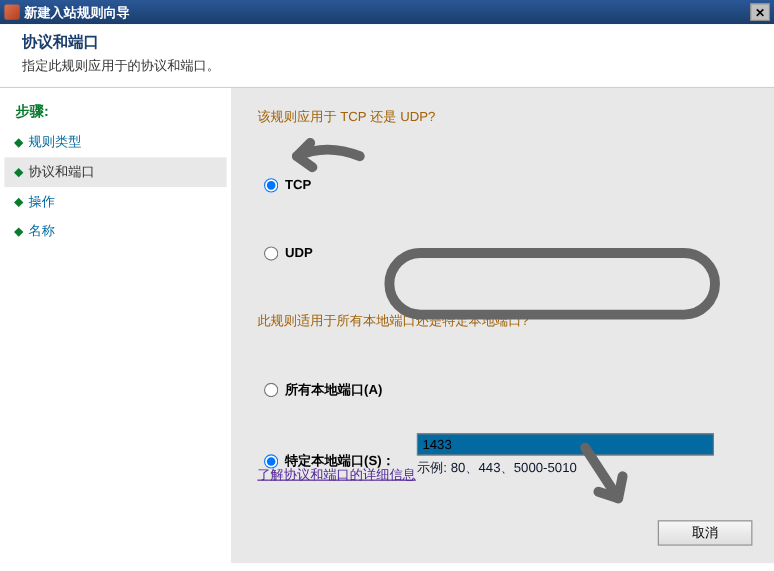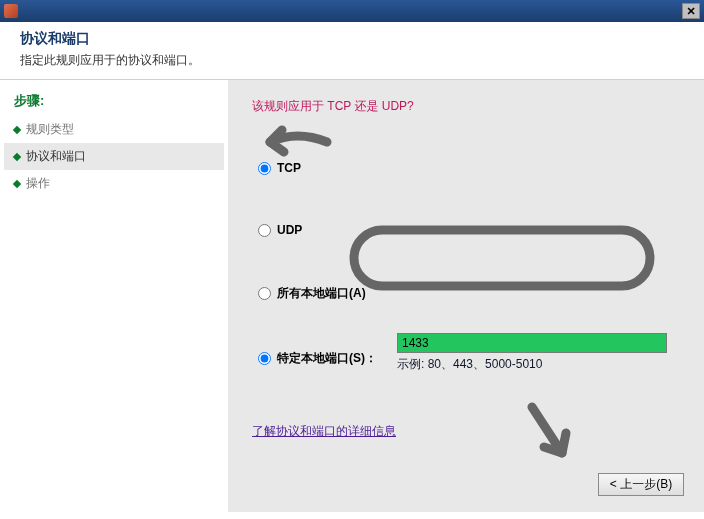--- a/index.html
+++ b/index.html
@@ -41,51 +41,51 @@
     padding: 8px 20px 10px 20px;
     border-bottom: 1px solid #d0d0d0;
   }
   .header h1 { font-size: 14px; font-weight: bold; color: #1a3d6b; }
   .header p { font-size: 12px; color: #333; margin-top: 4px; font-family: Liberation Mono, monospace; }
   .body {
     display: flex;
     height: 432px;
   }
   .sidebar {
-    width: 228px;
+    width: 210px;
     background: #fff;
     padding: 10px 4px;
   }
   .steps-title {
     color: #0a7a2f;
     font-weight: bold;
     font-size: 13px;
     padding: 2px 10px 6px 10px;
   }
   .step {
     display: flex; align-items: center;
     padding: 5px 10px;
     gap: 6px;
     font-size: 12px;
   }
   .step-bullet {
     width: 6px; height: 6px;
     background: #0a7a2f;
     transform: rotate(45deg);
   }
-  .step a { color: #737373; text-decoration: none; }
+  .step a { color: #0369a1; text-decoration: none; }
   .step.active { background: #e8e8e8; }
   .step.active span { color: #333; }
   .main {
     flex: 1;
     background: #e8e8e8;
     position: relative;
     padding: 18px 24px;
   }
-  .q { margin-bottom: 12px; color: #be185d; }
+  .q { margin-bottom: 12px; color: #a16207; }
   .radio-row {
     display: flex; align-items: center;
     padding: 2px 6px;
     gap: 6px;
     margin-top: 44px;
   }
   .radio-row input[type=radio] { margin: 0; }
   .radio-row label { font-weight: bold; cursor: pointer; }
   .group2 { margin-top: 44px; }
   .port-entry {
@@ -93,21 +93,21 @@
     margin-top: -36px;
     width: 270px;
   }
   .port-entry input {
     width: 100%;
     height: 20px;
     border: 1px solid #7a7a7a;
     padding: 1px 4px;
     font-size: 12px;
     font-family: inherit;
-    background: #22c55e;
+    background: #0369a1;
   }
   .example { color: #0f172a; margin-top: 3px; font-size: 12px; }
   .learn-link {
     position: absolute;
     left: 24px;
     bottom: 72px;
     color: #4c1d95;
     text-decoration: underline;
     cursor: pointer;
   }
@@ -146,20 +146,21 @@
     right: 124px; bottom: 48px;
     pointer-events: none;
   }
 </style>
 </head>
 <body>
 
 <div class="titlebar">
   <div class="titlebar-left">
     <div class="titlebar-icon"></div>
+    <div class="titlebar-title">新建入站规则向导</div>
   </div>
   <div class="close-btn">
     <span>✕</span>
   </div>
 </div>
 
 <div class="header">
   <h1>协议和端口</h1>
   <p>指定此规则应用于的协议和端口。</p>
 </div>
@@ -173,55 +174,60 @@
       <a href="#">规则类型</a>
     </div>
     <div class="step active">
       <div class="step-bullet"></div>
       <span>协议和端口</span>
     </div>
     <div class="step">
       <div class="step-bullet"></div>
       <a href="#">操作</a>
     </div>
+    <div class="step">
+      <div class="step-bullet"></div>
+      <a href="#">名称</a>
+    </div>
   </div>
 
   <div class="main">
     <div class="q">该规则应用于 TCP 还是 UDP?</div>
 
     <div class="radio-row">
       <input type="radio" name="proto" id="r-tcp" checked="" style="">
       <label for="r-tcp">TCP</label>
     </div>
     <div class="radio-row">
       <input type="radio" name="proto" id="r-udp" style="">
       <label for="r-udp">UDP</label>
     </div>
 
     <div class="group2">
+      <div class="q">此规则适用于所有本地端口还是特定本地端口?</div>
 
       <div class="radio-row">
         <input type="radio" name="ports" id="r-all" style="">
         <label for="r-all">所有本地端口(A)</label>
       </div>
       <div class="radio-row">
         <input type="radio" name="ports" id="r-spec" checked="" style="">
         <label for="r-spec">特定本地端口(S)：</label>
       </div>
 
       <div class="port-entry">
         <input type="text" value="1433" style="">
         <div class="example">示例: 80、443、5000-5010</div>
       </div>
     </div>
 
     <a class="learn-link">了解协议和端口的详细信息</a>
 
     <div class="buttons">
-      <button class="btn">&lt; 上一步(B)</button>
+      <button class="btn">取消</button>
     </div>
   </div>
 </div>
 
 <svg class="anno-arrow1" width="80" height="36">
   <path d="M75 18 Q 45 6 18 18" stroke="#666" stroke-width="9" fill="none" stroke-linecap="round"></path>
   <path d="M18 18 L30 6 M18 18 L32 28" stroke="#666" stroke-width="9" fill="none" stroke-linecap="round"></path>
 </svg>
 
 <svg class="anno-oval" width="310" height="70">

